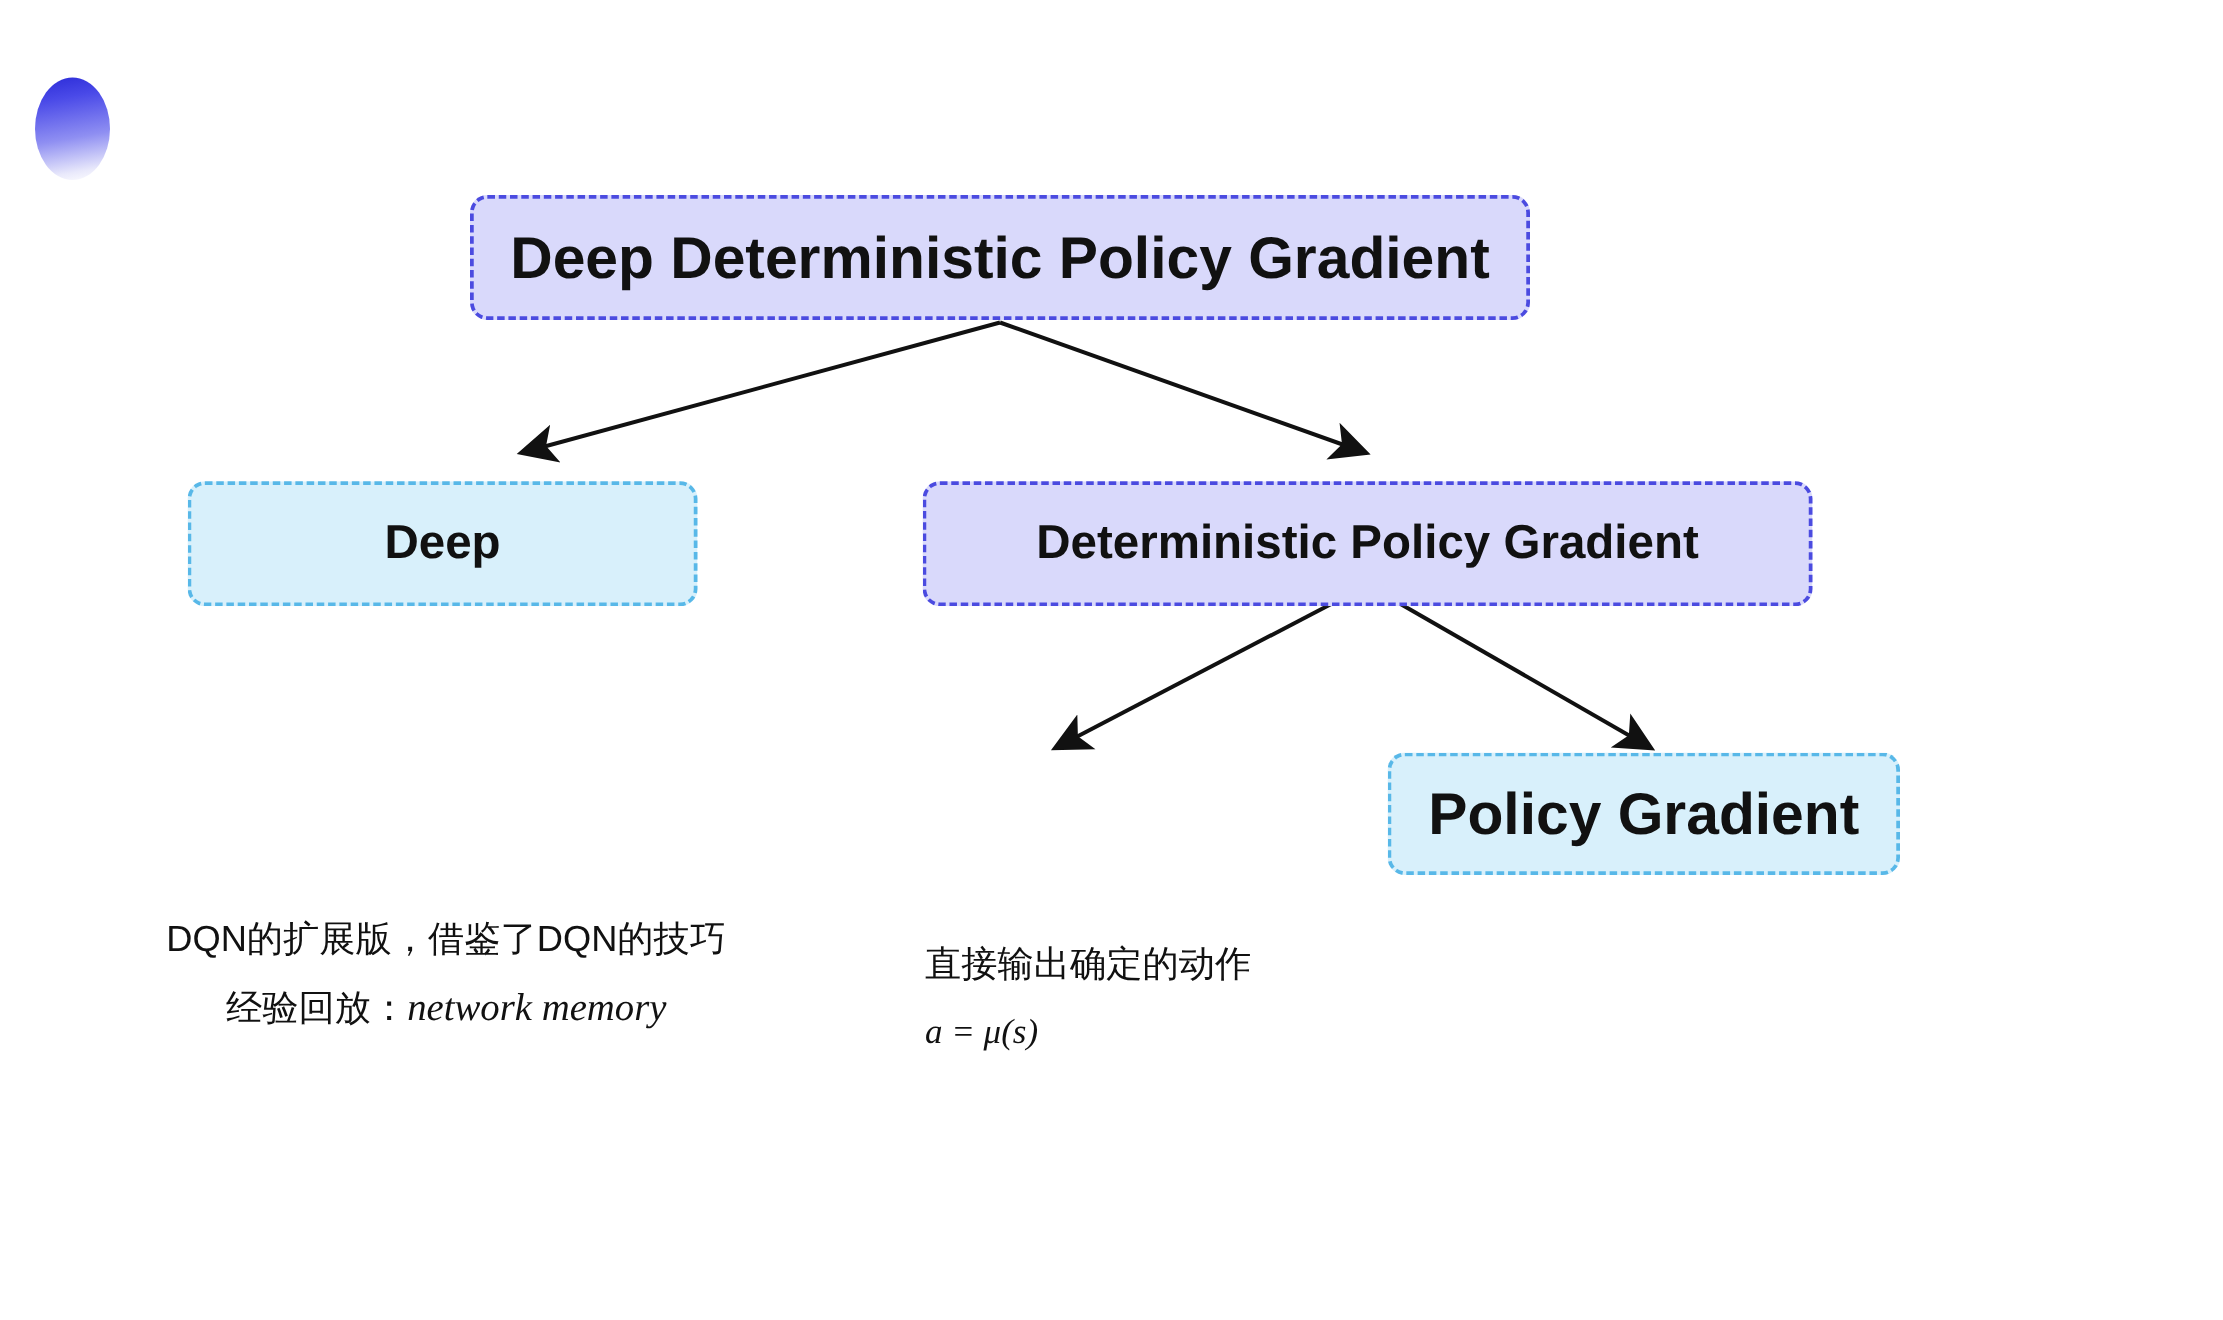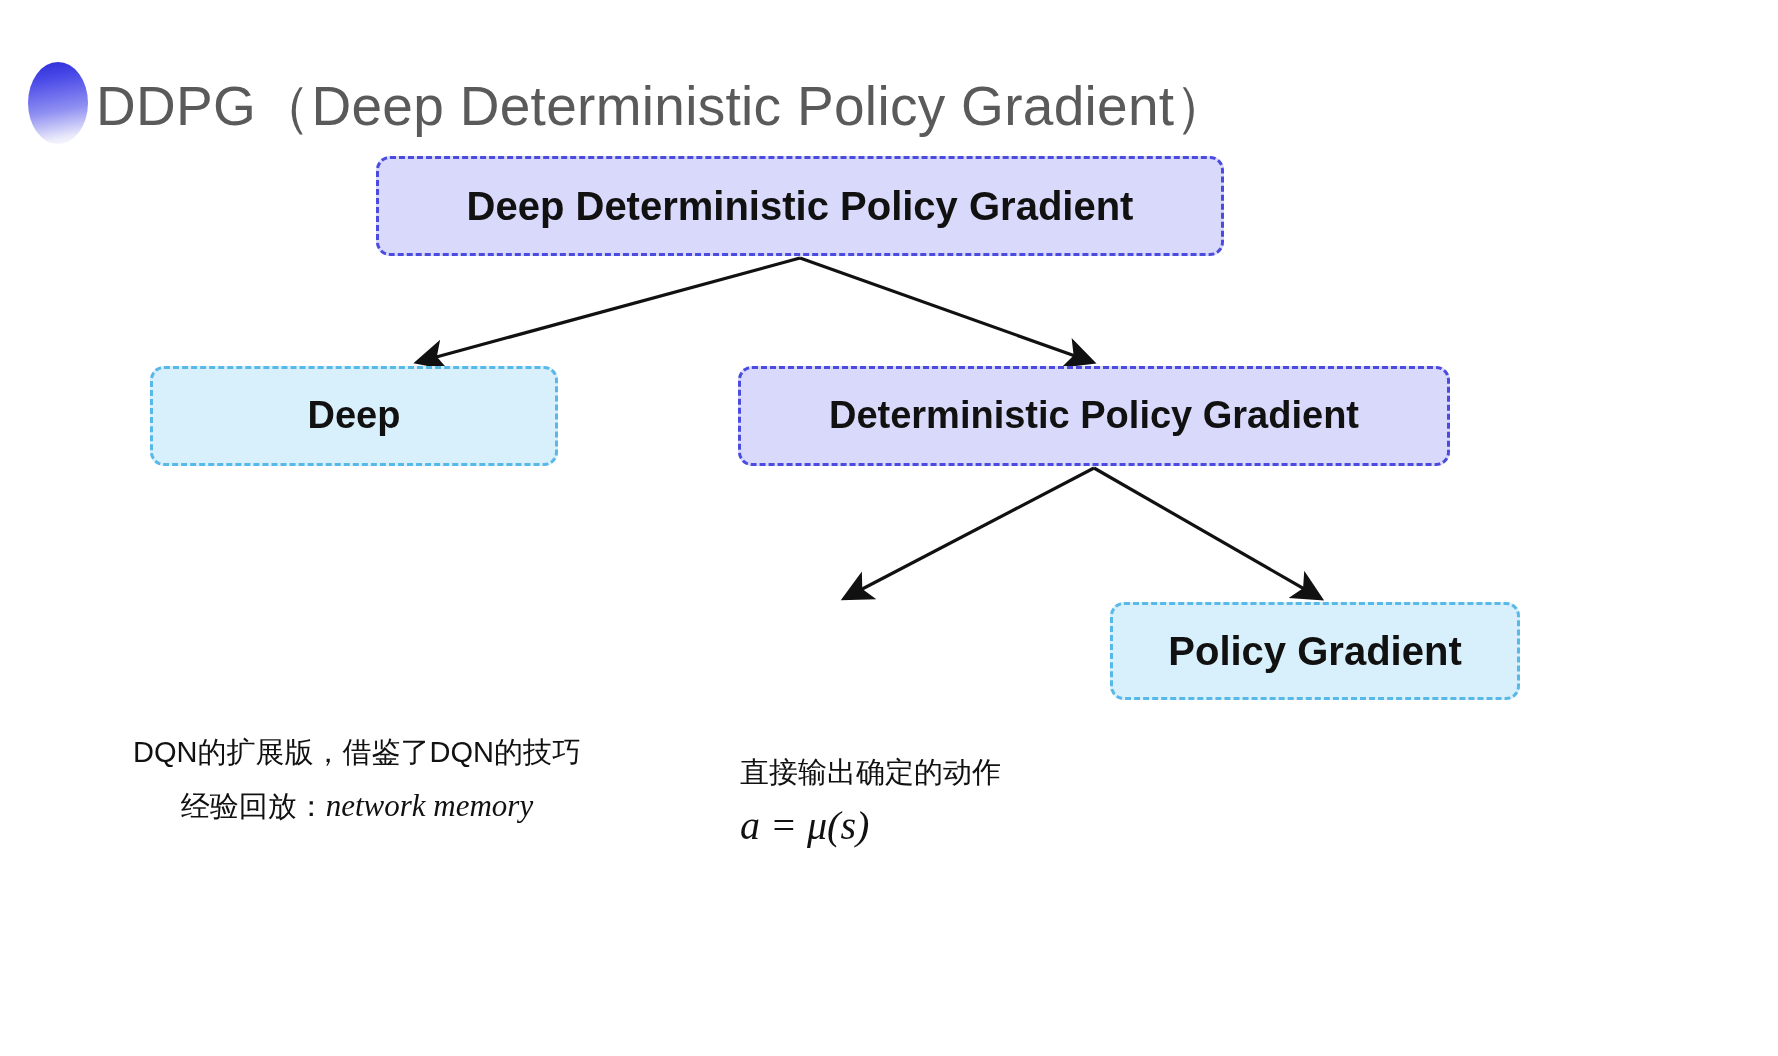--- a/index.html
+++ b/index.html
@@ -45,35 +45,35 @@
 
   
   .node {
     position: absolute;
     box-sizing: border-box;
     display: flex;
     align-items: center;
     justify-content: center;
     text-align: center;
     border-radius: 14px;
-    font-size: 40px;
+    font-size: 47px;
     line-height: 1.15;
     font-weight: 600;
     color: #111111;
     padding: 4px 14px;
   }
   .node.purple {
     background: #d9d9fb;
     border: 3px dashed #4b4be0;
   }
   .node.cyan {
     background: #d8f0fb;
     border: 3px dashed #58b8e8;
   }
-  .node.lvl1 { font-size: 38px; }
+  .node.lvl1 { font-size: 38px; margin-top: 19px; }
 
   #node-root { left: 376px; top: 156px; width: 848px; height: 100px; }
   #node-deep { left: 150px; top: 366px; width: 408px; height: 100px; }
   #node-dpg  { left: 738px; top: 366px; width: 712px; height: 100px; }
   #node-det  { left: 628px; top: 602px; width: 420px; height: 98px;  }
   #node-pg   { left: 1110px; top: 602px; width: 410px; height: 98px; text-align: center; }
 
   
   #arrows {
     position: absolute;
@@ -95,38 +95,37 @@
     display: block;
   }
   .ital {
     font-family: "Liberation Serif", "DejaVu Serif", serif;
     font-style: italic;
     font-size: 31px;
   }
   .mathline {
     font-family: "Liberation Serif", "DejaVu Serif", serif;
     font-style: italic;
-    font-size: 40px;
+    font-size: 28px;
   }
 
   #ann-deep   { left: 133px; top: 725px; text-align: center; }
   #ann-deep .row { text-align: center; }
   #ann-det    { left: 740px; top: 745px; text-align: center; width: 280px; }
   #ann-pg     { left: 1200px; top: 745px; text-align: center; width: 240px; }
 
   #ann-det .row, #ann-pg .row { text-align: left; }
 </style>
 </head>
 <body>
 
 <div id="slide">
 
   <div id="bullet"></div>
 
-  <div id="title">DDPG（Deep Deterministic Policy Gradient）</div>
 
   <svg id="arrows" viewBox="0 0 1778 1056" width="1778" height="1056">
     <defs>
       <marker id="ah" markerWidth="11" markerHeight="11" refX="8.5" refY="5.5" orient="auto" markerUnits="strokeWidth">
         <path d="M0,0.6 L10,5.5 L0,10.4 L2.4,5.5 Z" fill="#111111"></path>
       </marker>
     </defs>
 
     <line x1="800" y1="258" x2="418" y2="362" stroke="#111111" stroke-width="3.2" marker-end="url(#ah)"></line>
 

